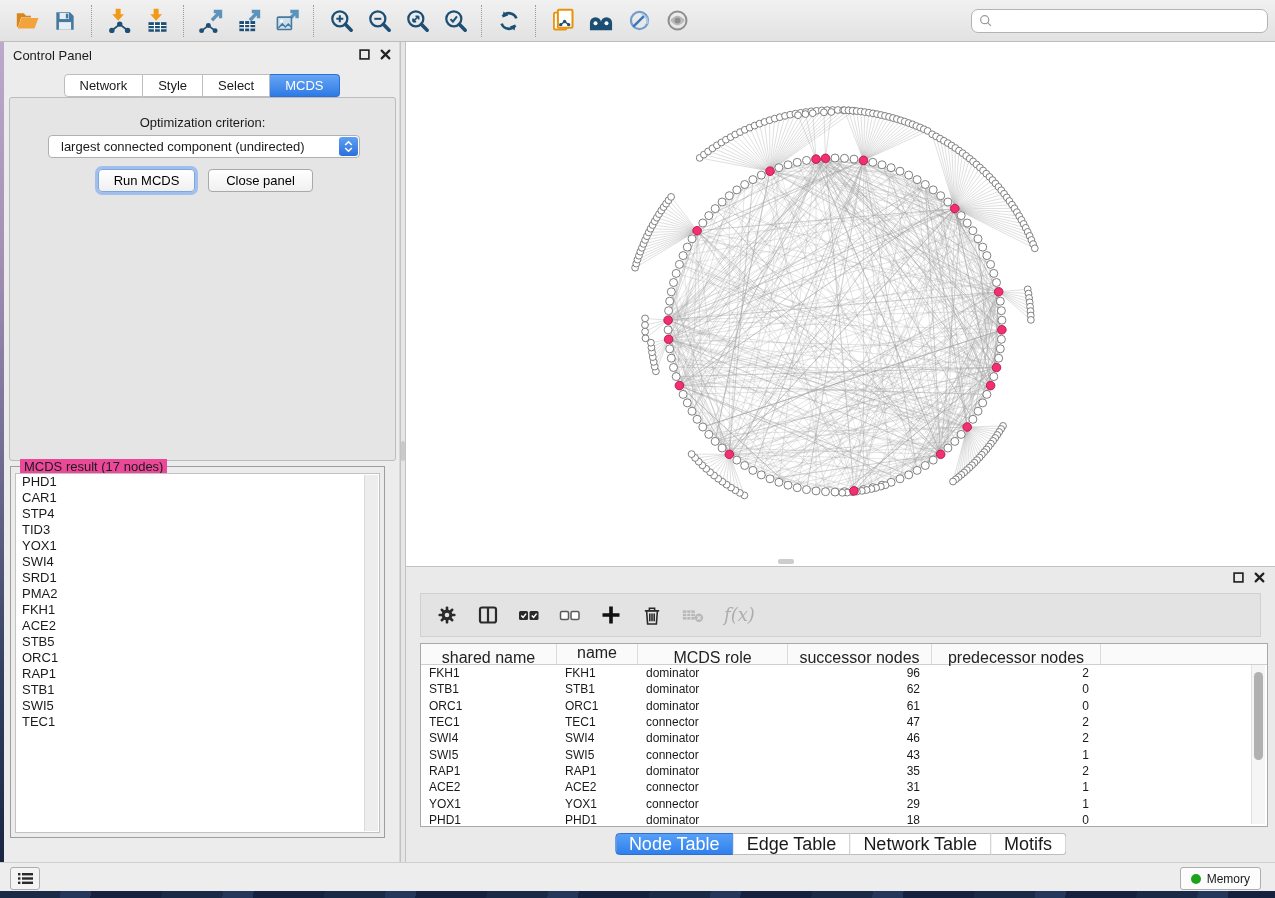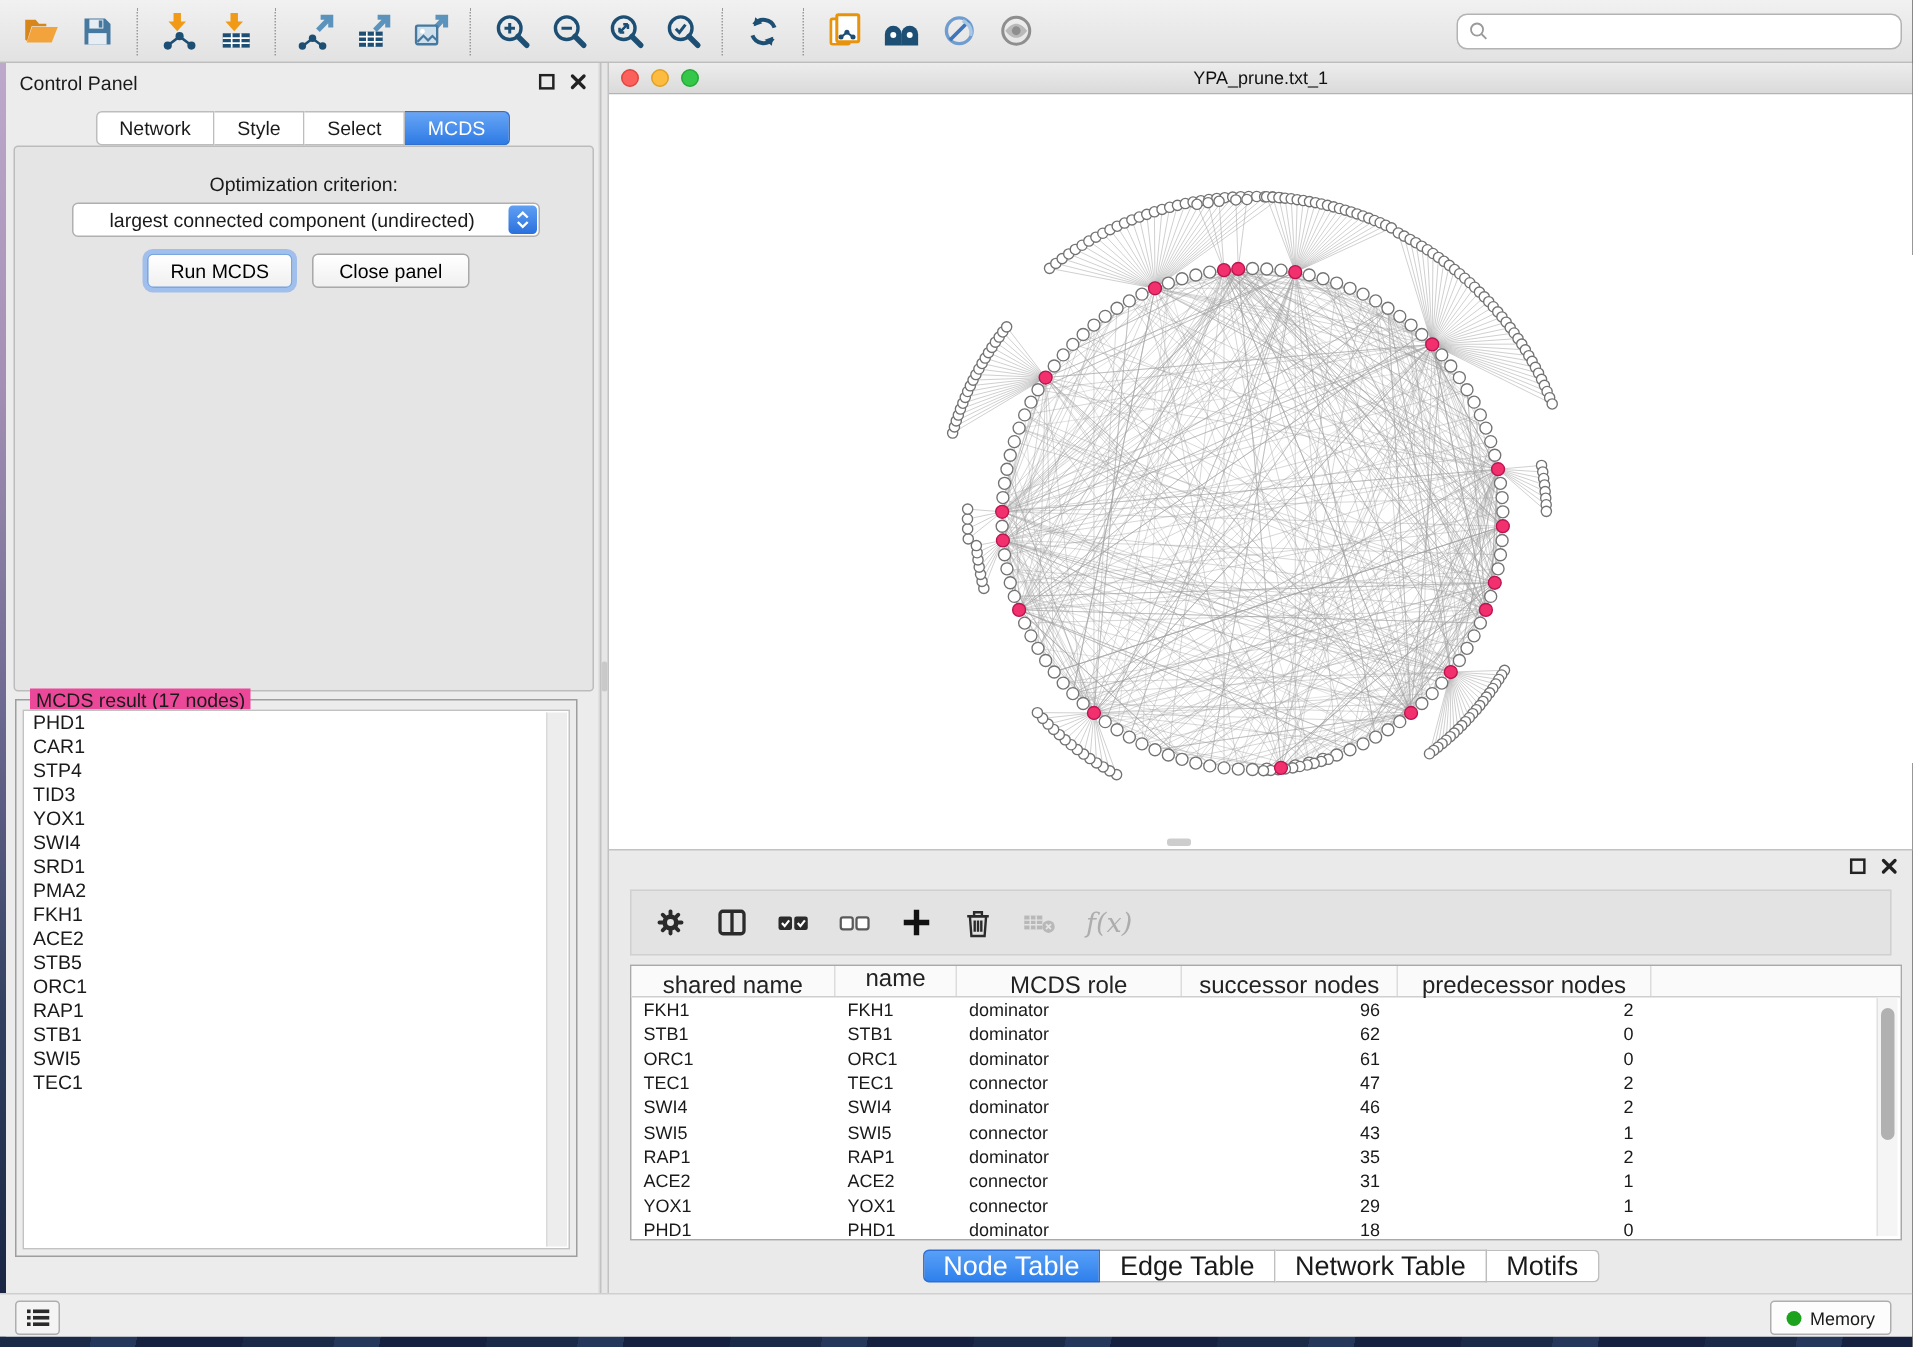--- a/index.html
+++ b/index.html
@@ -29,21 +29,21 @@
   .ctabs{position:absolute;left:50%;top:32px;transform:translateX(-50%);display:flex;}
   .ctab{height:21px;line-height:21px;padding:0 15px;font-size:13px;background:#fff;border:1px solid #bdbdbd;border-left:none;cursor:default;}
   .ctab:first-child{border-left:1px solid #bdbdbd;border-radius:4px 0 0 4px;}
   .ctab:last-child{border-radius:0 4px 4px 0;text-align:center;}
   .ctab.sel{background:linear-gradient(#67a5f5,#2e7be5);border-color:#2e6fd0;color:#fff;}
   .cbox{position:absolute;left:5px;top:55px;width:385px;height:362px;background:#e5e5e5;
         border:1px solid #bcbcbc;border-radius:3px;}
   .optlabel{position:absolute;left:0;top:17px;width:100%;text-align:center;font-size:13px;}
   .select{position:absolute;left:38px;top:37px;width:312px;height:23px;background:#fff;border:1px solid #b0b0b0;
           border-radius:4px;display:flex;align-items:center;box-sizing:border-box;}
-  .select .val{flex:1;font-size:13px;padding-left:24px;white-space:nowrap;}
+  .select .val{flex:1;font-size:13px;padding-left:12px;white-space:nowrap;}
   .select .stepper{width:19px;height:19px;margin-right:1px;border-radius:3px;background:linear-gradient(#5fa0f3,#2a70dd);
           display:flex;align-items:center;justify-content:center;}
   .btnrow{position:absolute;left:0;top:71px;width:100%;}
   .btn{position:absolute;height:23px;background:linear-gradient(#ffffff,#f0f0f0);border:1px solid #a9a9a9;
        border-radius:4px;font-size:13px;font-family:"Liberation Sans",sans-serif;box-sizing:border-box;}
   #run-btn{left:88px;width:97px;box-shadow:0 0 0 3px rgba(106,160,243,.55);border-color:#7ba7e0;}
   #closep-btn{left:198px;width:105px;}
   .group{position:absolute;left:6px;top:424px;width:373px;height:370px;border:1px solid #9e9e9e;background:#ececec;}
   .group-legend{position:absolute;left:9px;top:-8px;background:#ec4899;padding:0 4px;font-size:13px;}
   .mcds-list{position:absolute;left:4px;top:6px;right:4px;bottom:4px;background:#fff;border:1px solid #c2c2c2;overflow:hidden;}
@@ -301,28 +301,20 @@
         <div class="scrolltrack"></div>
       </div>
     </div>
   </div>
 
   <div class="vsplit">
       <div class="vsplit-handle"></div>
     </div>
 
   <div class="netwin">
-    <div class="nettitle">
-      <div class="lights">
-        <span class="light red"></span>
-        <span class="light yellow"></span>
-        <span class="light green"></span>
-      </div>
-      <div class="t">YPA_prune.txt_1</div>
-    </div>
     <div class="netcanvas">
       <svg id="graph-svg" width="869" height="504" viewBox="0 0 869 504">
           <line x1="457.5" y1="118.4" x2="400.5" y2="447.6" stroke="#9e9e9e" stroke-width="0.65" opacity="0.42"></line>
           <line x1="457.5" y1="118.4" x2="330.8" y2="418.1" stroke="#9e9e9e" stroke-width="0.65" opacity="0.42"></line>
           <line x1="457.5" y1="118.4" x2="346.9" y2="428.4" stroke="#9e9e9e" stroke-width="0.65" opacity="0.42"></line>
           <line x1="457.5" y1="118.4" x2="291.1" y2="188.7" stroke="#9e9e9e" stroke-width="0.65" opacity="0.42"></line>
           <line x1="457.5" y1="118.4" x2="391.2" y2="445.7" stroke="#9e9e9e" stroke-width="0.65" opacity="0.42"></line>
           <line x1="457.5" y1="118.4" x2="502.7" y2="133.1" stroke="#9e9e9e" stroke-width="0.65" opacity="0.42"></line>
           <line x1="457.5" y1="118.4" x2="400.5" y2="447.6" stroke="#9e9e9e" stroke-width="0.65" opacity="0.42"></line>
           <line x1="457.5" y1="118.4" x2="330.8" y2="418.1" stroke="#9e9e9e" stroke-width="0.65" opacity="0.42"></line>

